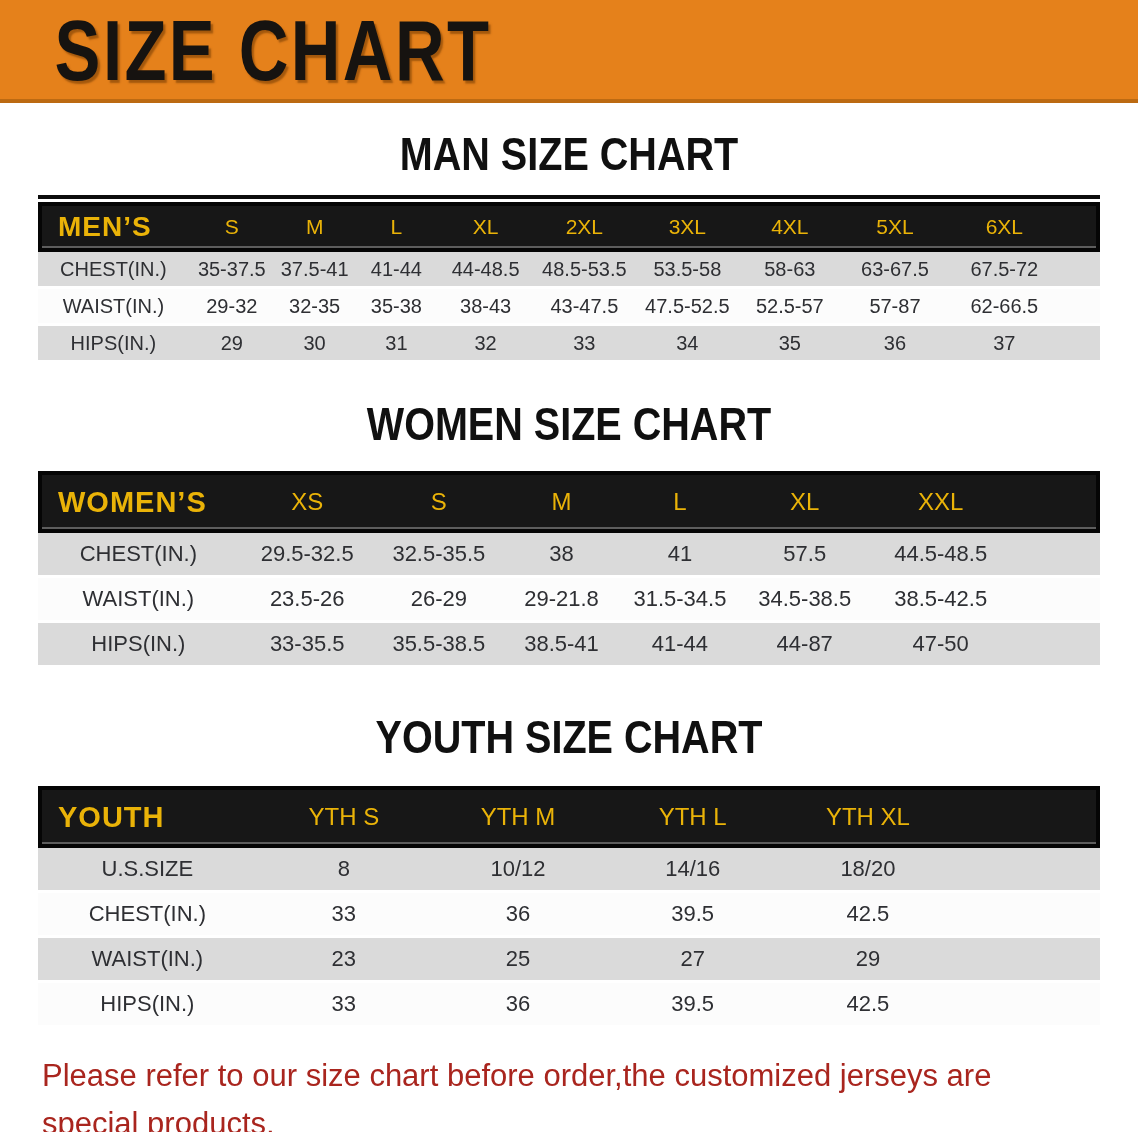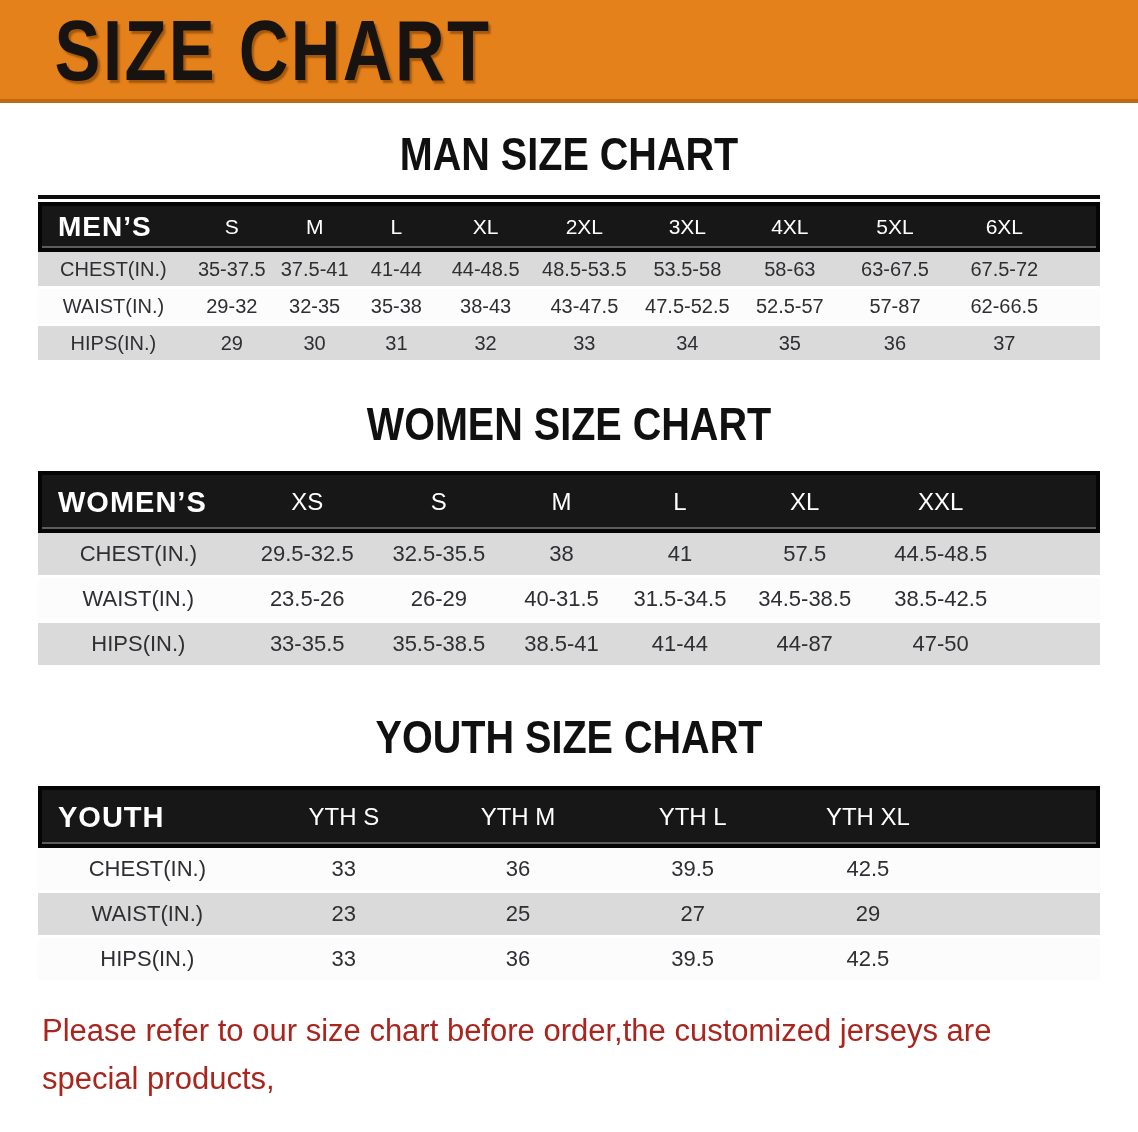--- a/index.html
+++ b/index.html
@@ -42,21 +42,21 @@
     width:100%; border-collapse:separate; border-spacing:0;
     table-layout:fixed;
   }
   table.tbl td {
     text-align:center; vertical-align:middle;
     color:#2e2f33; overflow:hidden; white-space:nowrap;
   }
 
   
   tr.head td {
-    background:#171717; color:#ffffff;
+    background:#171717; color:#eab308;
     border-top:4px solid #050505;
     border-bottom:4px solid #050505;
     box-shadow:inset 0 -2px 0 rgba(255,255,255,0.30);
   }
   tr.head td:first-child {
     border-left:4px solid #050505;
     text-align:left; padding-left:16px;
     font-weight:bold; letter-spacing:1px;
   }
   tr.head td:last-child { border-right:4px solid #050505; }
@@ -197,21 +197,21 @@
         <td>38</td>
         <td>41</td>
         <td>57.5</td>
         <td>44.5-48.5</td>
         <td></td>
       </tr>
       <tr class="w">
         <td class="rl">WAIST(IN.)</td>
         <td>23.5-26</td>
         <td>26-29</td>
-        <td>40-31.5</td>
+        <td>29-21.8</td>
         <td>31.5-34.5</td>
         <td>34.5-38.5</td>
         <td>38.5-42.5</td>
         <td></td>
       </tr>
       <tr class="g">
         <td class="rl">HIPS(IN.)</td>
         <td>33-35.5</td>
         <td>35.5-38.5</td>
         <td>38.5-41</td>
@@ -238,20 +238,28 @@
       </colgroup>
       <tbody>
       <tr class="head">
         <td class="hl">YOUTH</td>
         <td>YTH S</td>
         <td>YTH M</td>
         <td>YTH L</td>
         <td>YTH XL</td>
         <td></td>
       </tr>
+      <tr class="g">
+        <td class="rl">U.S.SIZE</td>
+        <td>8</td>
+        <td>10/12</td>
+        <td>14/16</td>
+        <td>18/20</td>
+        <td></td>
+      </tr>
       <tr class="w">
         <td class="rl">CHEST(IN.)</td>
         <td>33</td>
         <td>36</td>
         <td>39.5</td>
         <td>42.5</td>
         <td></td>
       </tr>
       <tr class="g">
         <td class="rl">WAIST(IN.)</td>

